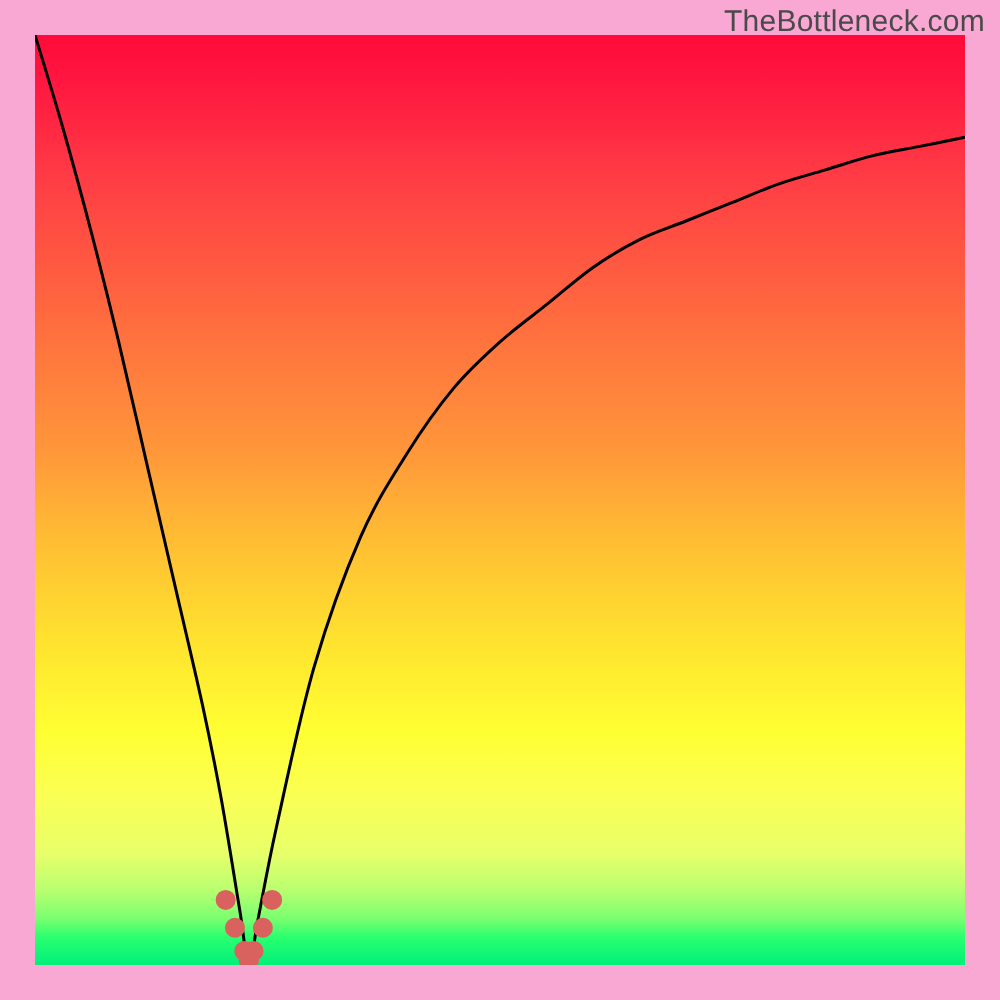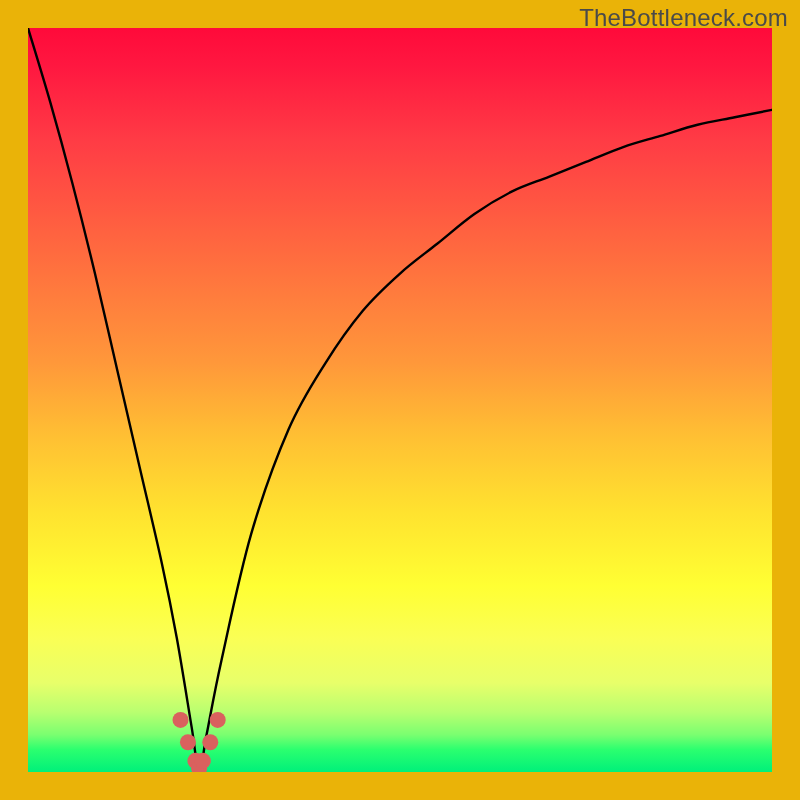--- a/index.html
+++ b/index.html
@@ -8,21 +8,21 @@
     width: 800px;
     height: 800px;
     background: #000;
     position: relative;
     overflow: hidden;
     font-family: Arial, Helvetica, sans-serif;
   }
   .frame {
     position: absolute;
     inset: 0;
-    background: #eab308;
+    background: #f9a8d4;
   }
   .plot-area {
     position: absolute;
     left: 28px;
     top: 28px;
     width: 744px;
     height: 744px;
     overflow: hidden;
   }
   .gradient {

